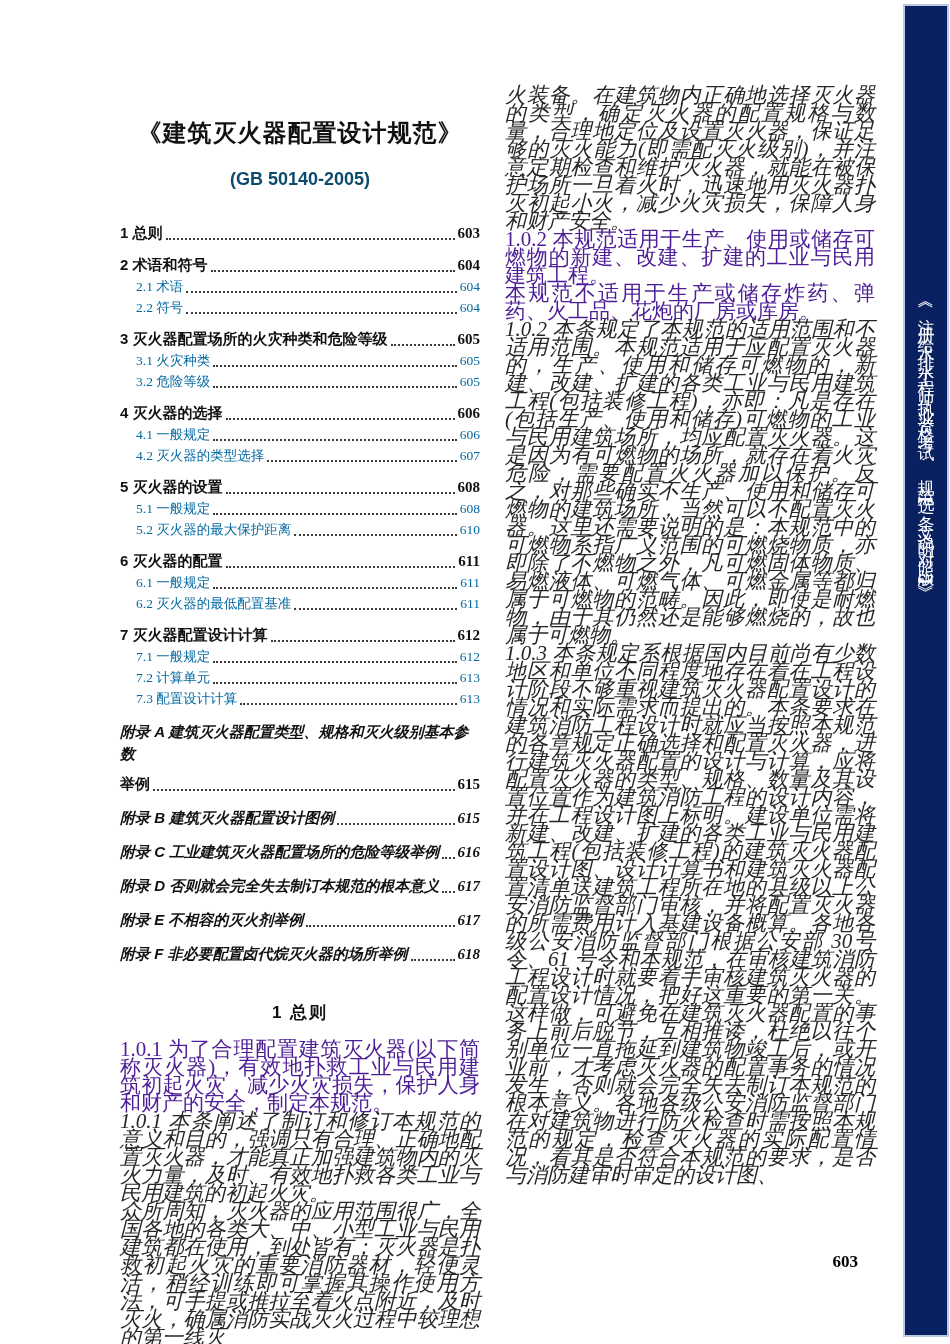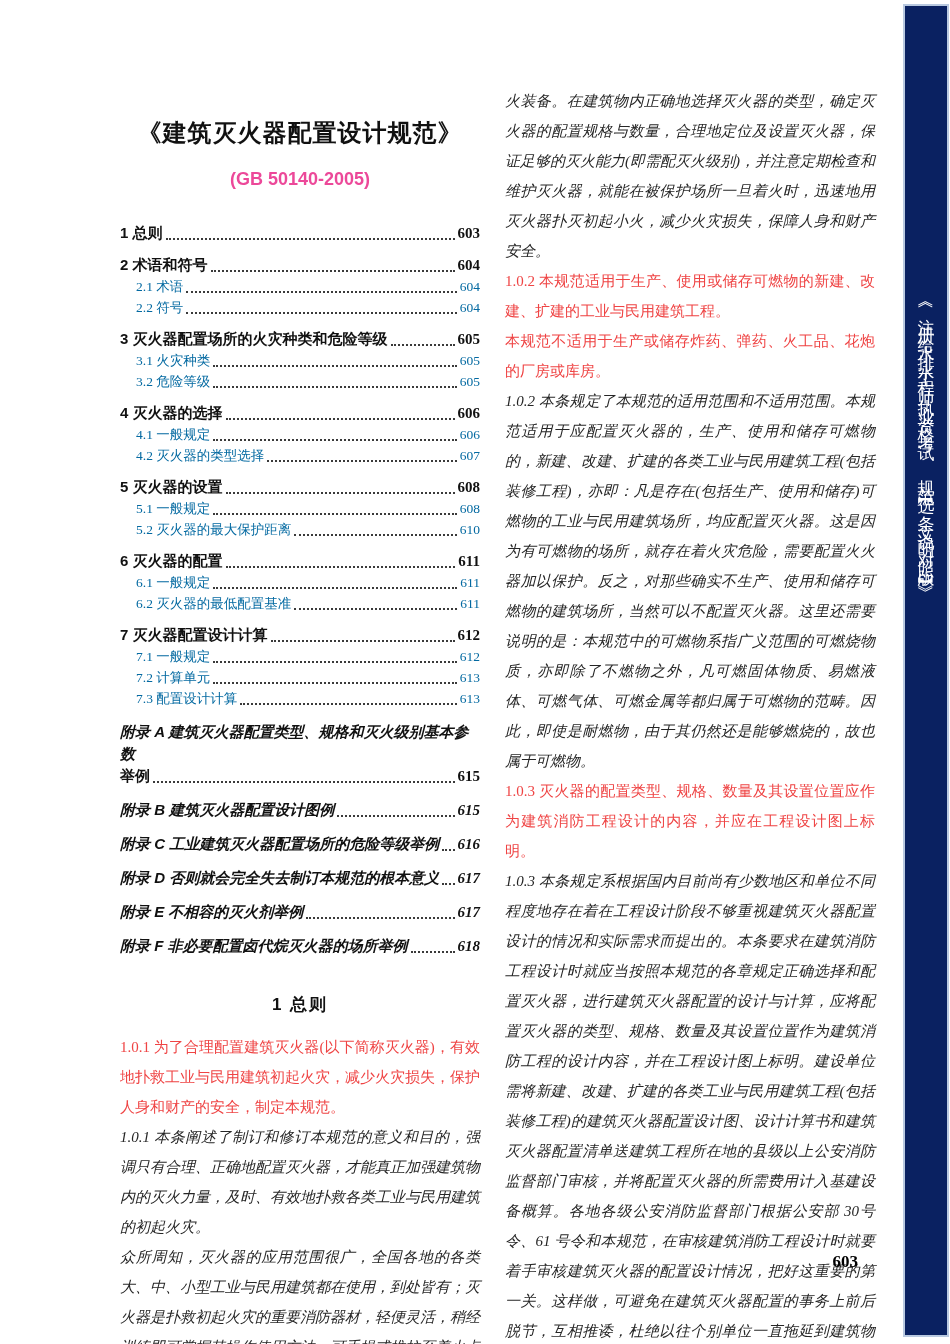--- a/index.html
+++ b/index.html
@@ -10,45 +10,45 @@
   }
 
   
   .col-left { position:absolute; left:120px; top:0; width:360px; }
   .doc-title {
     margin-top:117px; text-align:center; font-weight:bold; font-size:24px;
     font-family:"Liberation Sans", sans-serif; letter-spacing:1px; color:#111;
   }
   .doc-subtitle {
     margin-top:20px; text-align:center; font-weight:bold; font-size:18px;
-    font-family:"Liberation Sans", sans-serif; color:#ec4899;
+    font-family:"Liberation Sans", sans-serif; color:#0c4a6e;
   }
 
   .toc { margin-top:32px; }
   .toc-row { display:flex; align-items:baseline; line-height:20px; }
   .toc-row .lbl { white-space:nowrap; }
   .toc-row .dots { flex:1 1 auto; border-bottom:2px dotted #3a3a3a; margin:0 3px 4px 3px; align-self:flex-end; }
   .toc-row .pg { white-space:nowrap; }
   .lvl1 { font-weight:bold; font-size:15px; margin-top:10px; line-height:22px;
           font-family:"Liberation Sans", sans-serif; color:#111; }
   .lvl1 .pg { font-family:"Liberation Serif", serif; font-size:15px; }
   .lvl2 { font-size:13.5px; padding-left:16px; margin-top:1px; color:#0369a1; }
   .appendix { margin-top:12px;font-style:italic; }
   .wrap-first { margin-bottom:0; }
-  .wrap-second { margin-top:0; }
+  .wrap-second { margin-top:8px; }
 
   .section-heading {
     margin-top:36px; text-align:center; font-weight:bold; font-size:17px;
     font-family:"Liberation Sans", sans-serif; color:#111; letter-spacing:2px;
   }
 
   
   .body-block { margin-top:16px; }
-  p.para { font-size:15px; line-height:30px; text-align:justify; }
-  p.norm { color:#ef4444; font-weight:500; }
+  p.para { font-size:21px; line-height:18px; text-align:justify; }
+  p.norm { color:#4c1d95; font-weight:500; }
   p.note { color:#262626; font-style:italic; }
 
   
   .col-right { position:absolute; left:505px; top:86px; width:370px; }
 
   
   .page-number {
     position:absolute; left:505px; top:1252px; width:353px; text-align:right;
     font-weight:bold; font-size:17px; color:#000;
   }
@@ -225,21 +225,20 @@
       <p class="para note">1.0.1  本条阐述了制订和修订本规范的意义和目的，强调只有合理、正确地配置灭火器，才能真正加强建筑物内的灭火力量，及时、有效地扑救各类工业与民用建筑的初起火灾。</p>
       <p class="para note">众所周知，灭火器的应用范围很广，全国各地的各类大、中、小型工业与民用建筑都在使用，到处皆有；灭火器是扑救初起火灾的重要消防器材，轻便灵活，稍经训练即可掌握其操作使用方法，可手提或推拉至着火点附近，及时灭火，确属消防实战灭火过程中较理想的第一线灭</p>
     </div>
   </div>
 
   <div class="col-right">
     <p class="para note">火装备。在建筑物内正确地选择灭火器的类型，确定灭火器的配置规格与数量，合理地定位及设置灭火器，保证足够的灭火能力(即需配灭火级别)，并注意定期检查和维护灭火器，就能在被保护场所一旦着火时，迅速地用灭火器扑灭初起小火，减少火灾损失，保障人身和财产安全。</p>
     <p class="para norm">1.0.2  本规范适用于生产、使用或储存可燃物的新建、改建、扩建的工业与民用建筑工程。</p>
     <p class="para norm">本规范不适用于生产或储存炸药、弹药、火工品、花炮的厂房或库房。</p>
     <p class="para note">1.0.2  本条规定了本规范的适用范围和不适用范围。本规范适用于应配置灭火器的，生产、使用和储存可燃物的，新建、改建、扩建的各类工业与民用建筑工程(包括装修工程)，亦即：凡是存在(包括生产、使用和储存)可燃物的工业与民用建筑场所，均应配置灭火器。这是因为有可燃物的场所，就存在着火灾危险，需要配置火火器加以保护。反之，对那些确实不生产、使用和储存可燃物的建筑场所，当然可以不配置灭火器。这里还需要说明的是：本规范中的可燃物系指广义范围的可燃烧物质，亦即除了不燃物之外，凡可燃固体物质、易燃液体、可燃气体、可燃金属等都归属于可燃物的范畴。因此，即使是耐燃物，由于其仍然还是能够燃烧的，故也属于可燃物。</p>
-    <p class="para norm">1.0.3  灭火器的配置类型、规格、数量及其设置位置应作为建筑消防工程设计的内容，并应在工程设计图上标明。</p>
     <p class="para note">1.0.3  本条规定系根据国内目前尚有少数地区和单位不同程度地存在着在工程设计阶段不够重视建筑灭火器配置设计的情况和实际需求而提出的。本条要求在建筑消防工程设计时就应当按照本规范的各章规定正确选择和配置灭火器，进行建筑灭火器配置的设计与计算，应将配置灭火器的类型、规格、数量及其设置位置作为建筑消防工程的设计内容，并在工程设计图上标明。建设单位需将新建、改建、扩建的各类工业与民用建筑工程(包括装修工程)的建筑灭火器配置设计图、设计计算书和建筑灭火器配置清单送建筑工程所在地的县级以上公安消防监督部门审核，并将配置灭火器的所需费用计入基建设备概算。各地各级公安消防监督部门根据公安部 30号令、61 号令和本规范，在审核建筑消防工程设计时就要着手审核建筑灭火器的配置设计情况，把好这重要的第一关。这样做，可避免在建筑灭火器配置的事务上前后脱节，互相推诿，杜绝以往个别单位一直拖延到建筑物竣工后，或开业前，才考虑灭火器的配置事务的情况发生，否则就会完全失去制订本规范的根本意义。各地各级公安消防监督部门在对建筑物进行防火检查时需按照本规范的规定，检查灭火器的实际配置情况，看其是否符合本规范的要求，是否与消防建审时审定的设计图、</p>
   </div>
 
   <div class="page-number">603</div>
 
   <aside class="sidebar">
     <span class="sidebar-text">《注册给水排水工程师执业资格考试　规范选【条文说明对照版】》</span>
   </aside>
 
 </div>

